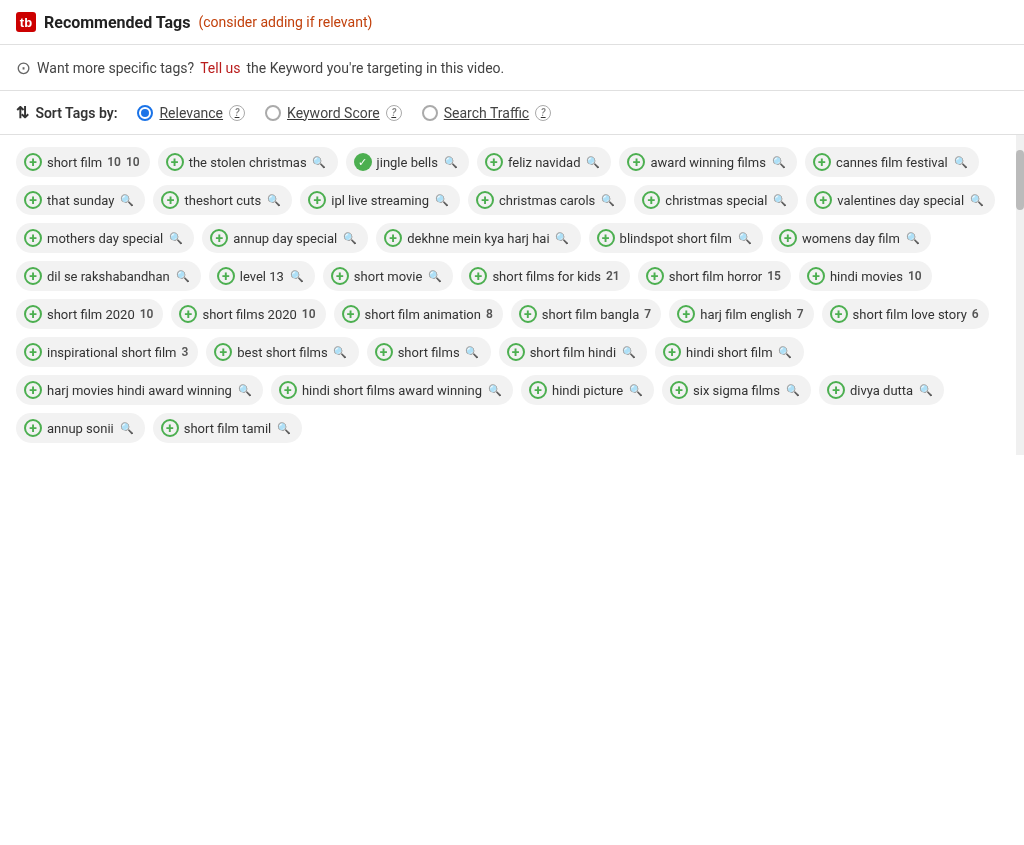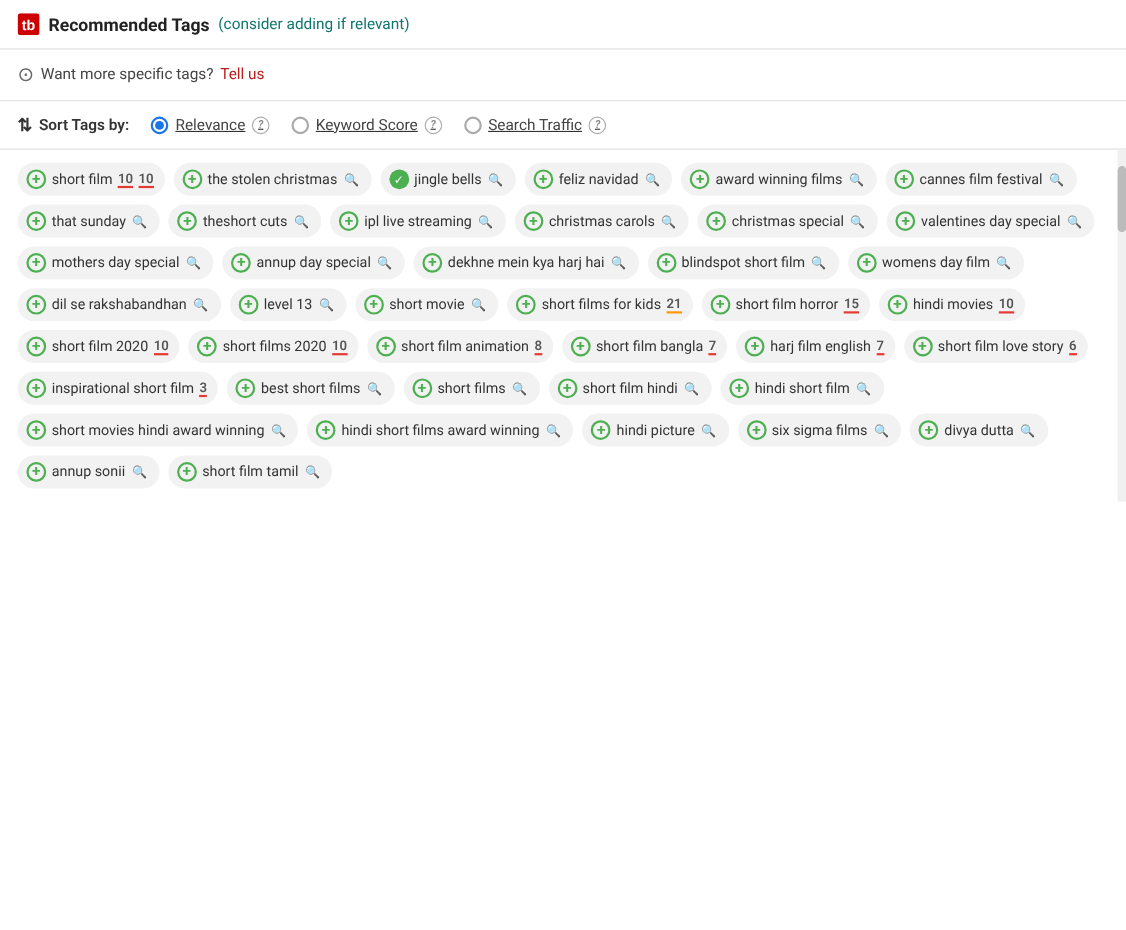--- a/index.html
+++ b/index.html
@@ -33,21 +33,21 @@
     }
 
     .header-title {
       font-size: 16px;
       font-weight: 700;
       color: #222;
     }
 
     .header-subtitle {
       font-size: 14px;
-      color: #0f766e;
+      color: #c2410c;
       font-weight: 400;
     }
 
     .keyword-bar {
       padding: 12px 16px;
       border-bottom: 1px solid #e0e0e0;
       display: flex;
       align-items: center;
       gap: 6px;
       font-size: 14px;
@@ -204,21 +204,21 @@
       width: 16px;
       height: 16px;
       color: #888;
       font-size: 12px;
       cursor: pointer;
     }
 
     .score-wrapper {
       position: relative;
       display: inline-flex;
-      flex-direction: column;
+      flex-direction: row;
       align-items: center;
     }
 
     .score-num {
       font-size: 12px;
       font-weight: 600;
       color: #555;
       line-height: 1;
     }
 
@@ -243,20 +243,21 @@
       <text x="10" y="15" text-anchor="middle" font-size="13" font-weight="bold" fill="white" font-family="Arial">tb</text>
     </svg>
     <span class="header-title">Recommended Tags</span>
     <span class="header-subtitle">(consider adding if relevant)</span>
   </div>
 
   <div class="keyword-bar">
     <span class="target-icon">⊙</span>
     <span>Want more specific tags?</span>
     <a href="#">Tell us</a>
+    <span>the Keyword you're targeting in this video.</span>
   </div>
 
   <div class="sort-bar">
     <div class="sort-label">
       <span style="font-size:16px;">⇅</span>
       <span>Sort Tags by:</span>
     </div>
     <div class="sort-options">
       <label class="sort-option">
         <div class="radio-circle selected">
@@ -482,21 +483,21 @@
           <span>short film hindi</span>
           <span class="search-icon" style="font-size: 11px;">🔍</span>
         </div>
         <div class="tag">
           <span class="plus-icon">+</span>
           <span>hindi short film</span>
           <span class="search-icon" style="font-size: 11px;">🔍</span>
         </div>
         <div class="tag">
           <span class="plus-icon">+</span>
-          <span>short movies hindi award winning</span>
+          <span>harj movies hindi award winning</span>
           <span class="search-icon" style="font-size: 11px;">🔍</span>
         </div>
         <div class="tag">
           <span class="plus-icon">+</span>
           <span>hindi short films award winning</span>
           <span class="search-icon" style="font-size: 11px;">🔍</span>
         </div>
         <div class="tag">
           <span class="plus-icon">+</span>
           <span>hindi picture</span>

